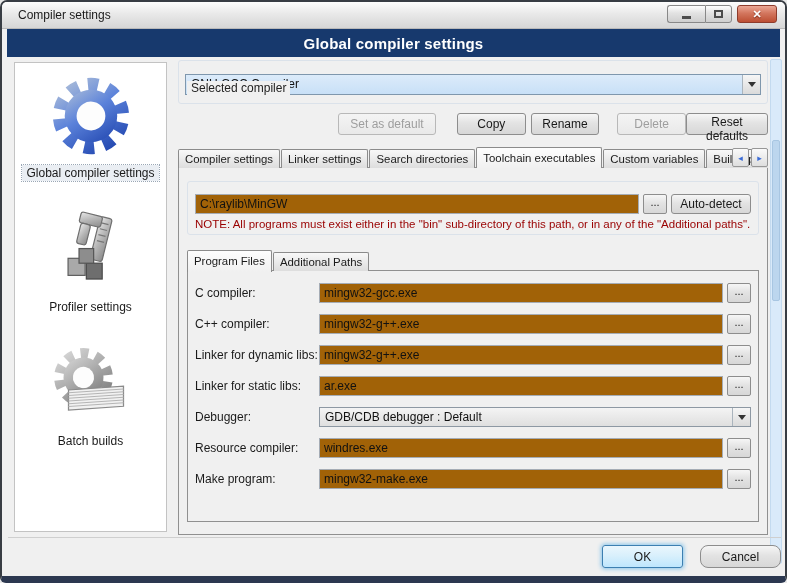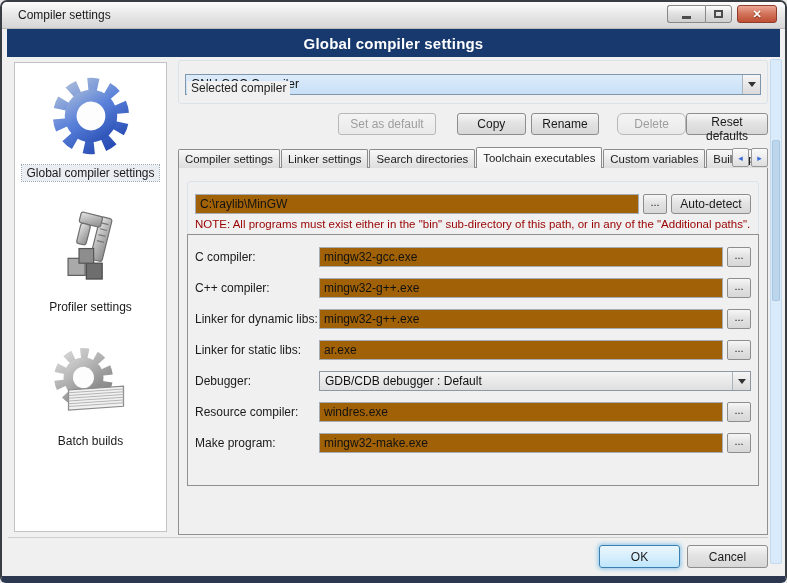--- a/index.html
+++ b/index.html
@@ -43,21 +43,21 @@
     background:linear-gradient(#f6f6f6,#dadada);border-left:1px solid #aab4bd;}
   .arr{width:0;height:0;border-left:4px solid transparent;border-right:4px solid transparent;border-top:5px solid #333;}
   
   .btn{font-family:inherit;font-size:12px;color:#1a1a1a;height:22px;
     background:linear-gradient(#f6f6f6,#e3e3e3 45%,#d7d7d7);border:1px solid #8d8d8d;border-radius:3px;cursor:default;}
   .btn.disabled{color:#9e9e9e;border-color:#b8b8b8;background:linear-gradient(#f4f4f4,#e9e9e9);}
   .toolbar{display:flex;margin-top:9px;align-items:flex-start;}
   .b-setdef{width:103px;margin-left:160px;}
   .b-copy{width:72px;margin-left:21px;}
   .b-rename{width:72px;margin-left:5px;}
-  .b-delete{width:72px;margin-left:18px;border-radius:6px;}
+  .b-delete{width:72px;margin-left:18px;}
   .b-reset{width:86px;margin-left:auto;}
   
   .tabstrip{position:relative;display:flex;align-items:flex-end;margin-top:11px;height:22px;padding-right:40px;overflow:hidden;z-index:2;}
   .tab{flex-shrink:0;height:19px;line-height:18px;padding:0 6px;font-size:11.4px;color:#1a1a1a;white-space:nowrap;
     background:linear-gradient(#f8f8f8,#dddddd);border:1px solid #8b8b8b;border-bottom:none;border-radius:2px 2px 0 0;margin-right:1px;}
   .tab.active{height:22px;line-height:21px;background:linear-gradient(#fdfdfd,#f0f0f0);position:relative;z-index:3;margin-bottom:-1px;}
   .tab-arrows{position:absolute;right:0;bottom:1px;display:flex;}
   .tab-arrow{width:17px;height:19px;display:flex;align-items:center;justify-content:center;font-size:9px;color:#3a6bd6;
     background:linear-gradient(#fafafa,#dedede);border:1px solid #979797;border-radius:2px;margin-left:2px;padding:0;}
   
@@ -68,25 +68,25 @@
   .browse{width:24px;height:20px;margin-left:4px;font-size:11px;line-height:10px;padding:0 0 4px 0;border-radius:2px;}
   .b-auto{width:80px;height:20px;margin-left:4px;font-size:12px;}
   .note{margin-top:4px;font-size:11.5px;color:#990000;white-space:nowrap;overflow:hidden;}
   
   .tabstrip.inner{margin-top:14px;padding-right:0;overflow:visible;}
   .tabpanel.inner{height:252px;padding:12px 7px 6px;}
   .frow{display:flex;align-items:center;height:20px;margin-bottom:11px;}
   .flabel{width:124px;flex-shrink:0;font-size:12px;color:#1a1a1a;white-space:nowrap;}
   .combo.plain{flex:1;height:20px;border:1px solid #8d98a3;background:linear-gradient(#f4f4f4,#dfdfdf);gap:44px;}
   
-  .footer{position:absolute;left:6px;right:17px;bottom:8px;border-top:1px solid #cfcfcf;
-    padding-top:7px;display:flex;justify-content:flex-end;gap:7px;}
+  .footer{position:absolute;left:6px;right:4px;bottom:8px;border-top:1px solid #cfcfcf;
+    padding-top:7px;display:flex;justify-content:flex-end;gap:17px;}
   .btn.okbtn{width:81px;height:23px;background:linear-gradient(#eaf6fd,#d9f0fc 45%,#bee6fd);
     border:1px solid #3c7fb1;box-shadow:0 0 4px 1px #86c4ea;}
-  .btn.cancelbtn{width:81px;height:23px;}
+  .btn.cancelbtn{width:81px;height:23px;border-radius:8px;}
   
   .vscroll{position:absolute;right:3px;top:57px;bottom:12px;width:12px;background:#d9eafa;border:1px solid #c3daef;border-radius:2px;}
   .vthumb{position:absolute;left:1px;right:1px;top:16%;height:32%;background:#bcd6ee;border:1px solid #a8c6e2;border-radius:2px;}
 </style>
 <title>Compiler settings</title></head>
 <body>
 
 <div class="window">
 
   <div class="titlebar">
@@ -219,20 +219,24 @@
 
       <div class="group idir">
         <div class="dir-row">
           <input class="txt" value="C:\raylib\MinGW" style="">
           <button class="btn browse">...</button>
           <button class="btn b-auto">Auto-detect</button>
         </div>
         <div class="note">NOTE: All programs must exist either in the "bin" sub-directory of this path, or in any of the "Additional paths"...</div>
       </div>
 
+      <div class="tabstrip inner">
+        <div class="tab active">Program Files</div>
+        <div class="tab">Additional Paths</div>
+      </div>
 
       <div class="tabpanel inner">
 
         <div class="frow">
           <span class="flabel">C compiler:</span>
           <input class="txt" value="mingw32-gcc.exe" style="">
           <button class="btn browse">...</button>
         </div>
 
         <div class="frow">

